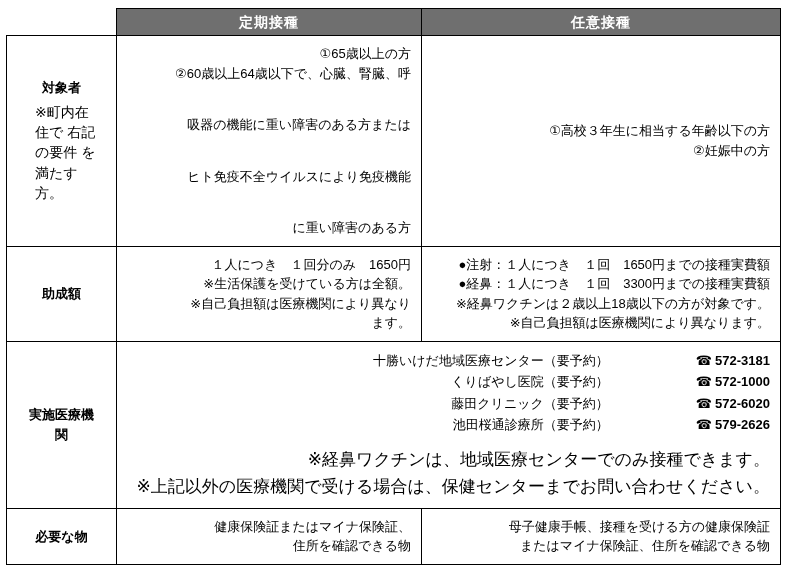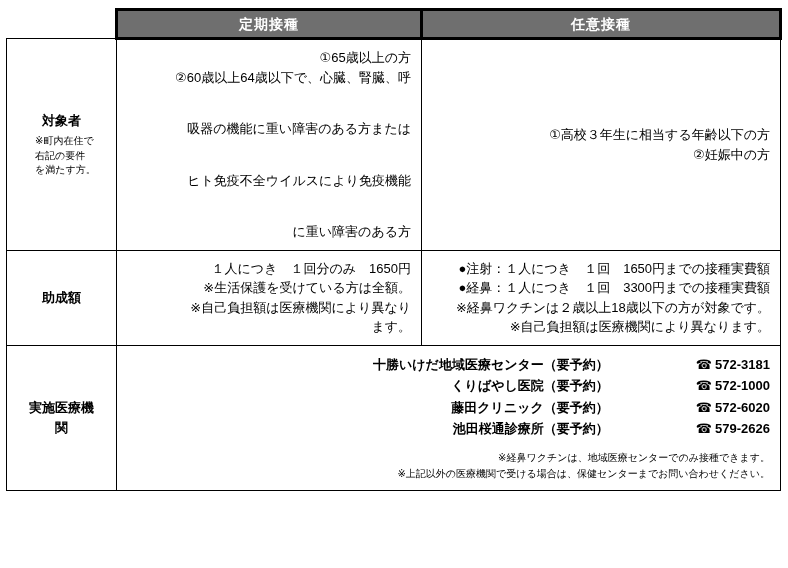--- a/index.html
+++ b/index.html
@@ -43,33 +43,33 @@
     background: #ffffff;
   }
   thead th.hd {
     background: #6f6f6f;
     color: #ffffff;
     font-weight: bold;
     font-size: 14px;
     text-align: center;
     height: 24px;
     letter-spacing: 1px;
-    border: 3px solid #000000;
+    border: 1px solid #000000;
   }
   
   td.rowlabel {
     text-align: center;
     font-weight: bold;
     font-size: 14px;
     padding: 6px 20px;
   }
   td.rowlabel .sub {
     display: block;
     font-weight: normal;
-    font-size: 10px;
+    font-size: 14px;
     line-height: 1.45;
     margin-top: 4px;
     text-align: left;
     padding-left: 8px;
   }
   td.cell {
     padding: 8px 10px;
     text-align: right;
   }
   .line { display: block; white-space: pre-wrap; }
@@ -81,25 +81,25 @@
     width: 100%;
     border-collapse: collapse;
   }
   .clinic-row { display: table-row; }
   .clinic-name, .clinic-tel {
     display: table-cell;
     padding: 1px 0;
     font-size: 13px;
     white-space: nowrap;
   }
-  .clinic-name { font-weight: bold; padding-right: 14px; }
+  .clinic-name { font-weight: normal; padding-right: 14px; }
   .clinic-tel { font-weight: bold; }
   .tel-ic { margin-right: 3px; }
   .notes { margin-top: 10px; }
-  .notes .line { font-size: 10px; line-height: 1.6; }
+  .notes .line { font-size: 17px; line-height: 1.6; }
 </style>
 </head>
 <body>
 
 <div class="sheet">
   <table class="vax">
     <colgroup>
       <col class="c1">
         <col class="c2">
         <col class="c3">
@@ -174,17 +174,30 @@
               <span class="clinic-tel"><span class="tel-ic">☎</span><span>579-2626</span></span>
             </div>
           </div>
           <div class="notes">
             <span class="line">※経鼻ワクチンは、地域医療センターでのみ接種できます。</span>
             <span class="line">※上記以外の医療機関で受ける場合は、保健センターまでお問い合わせください。</span>
           </div>
         </td>
       </tr>
 
+      <tr>
+        <td class="rowlabel">
+          <span>必要な物</span>
+        </td>
+        <td class="cell">
+          <span class="line">健康保険証またはマイナ保険証、</span>
+          <span class="line">住所を確認できる物</span>
+        </td>
+        <td class="cell">
+          <span class="line">母子健康手帳、接種を受ける方の健康保険証</span>
+          <span class="line">またはマイナ保険証、住所を確認できる物</span>
+        </td>
+      </tr>
 
 
     </tbody>
   </table>
 </div>
 
 </body></html>

